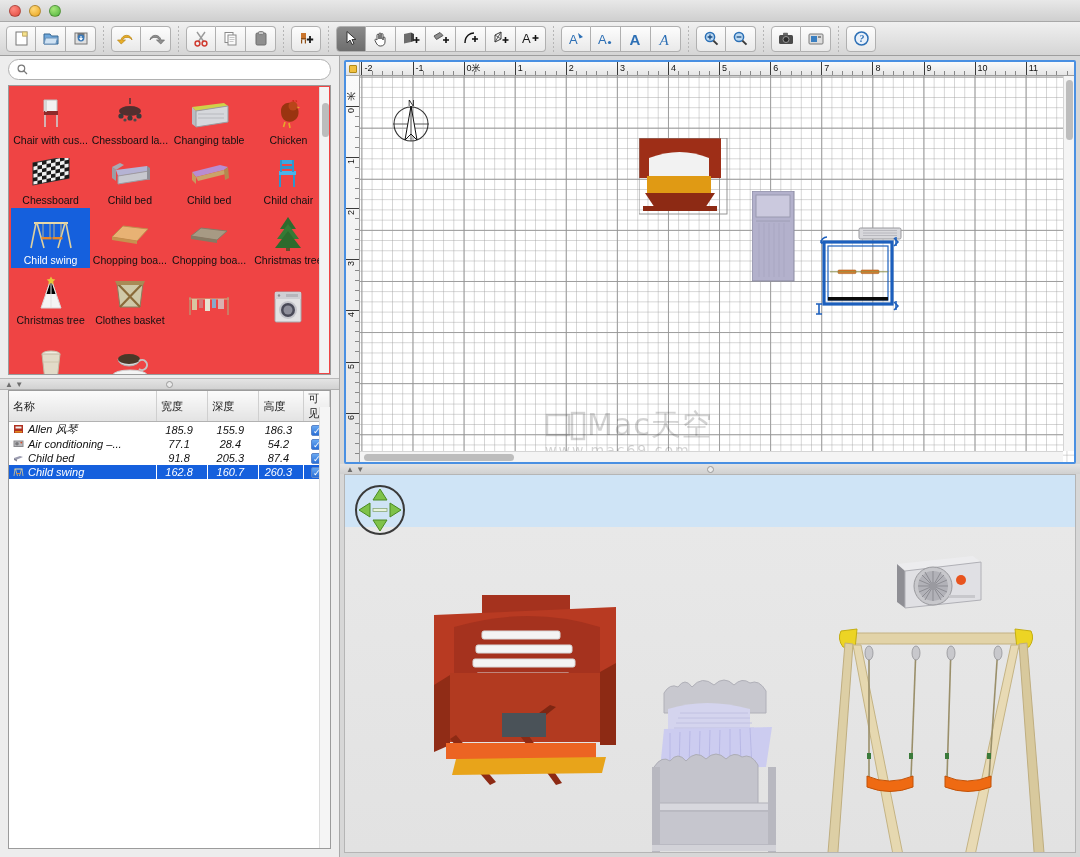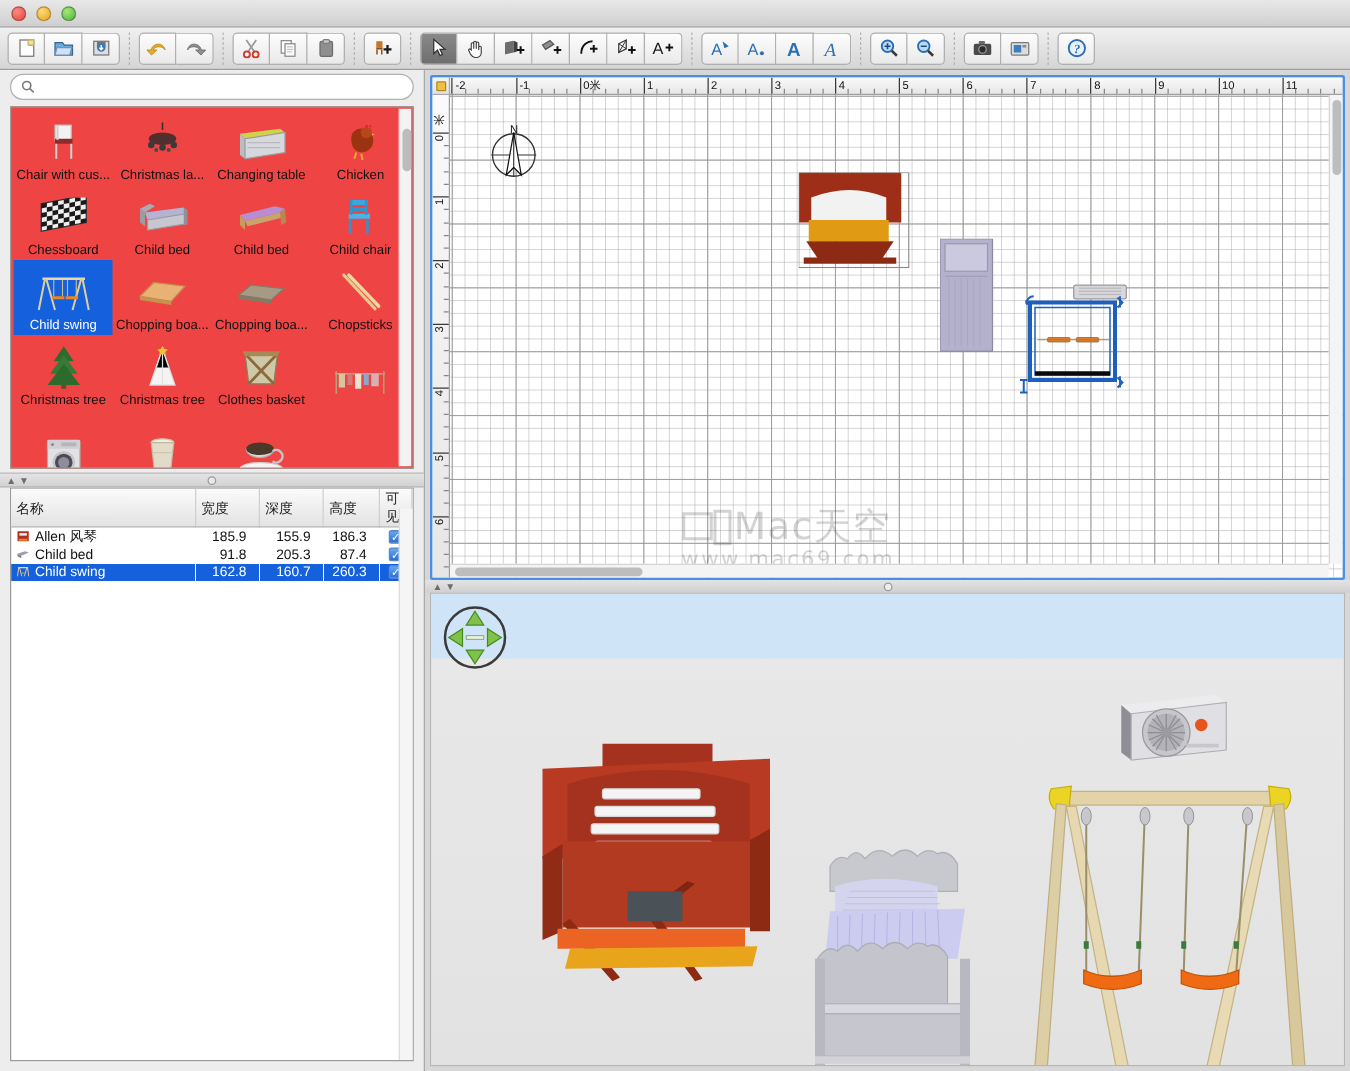--- a/index.html
+++ b/index.html
@@ -135,23 +135,23 @@
   table.flist { width: 100%; border-collapse: collapse; table-layout: fixed; }
   table.flist thead th {
     background: linear-gradient(to bottom,#fbfbfb,#e3e3e3);
     border-bottom: 1px solid #b2b2b2; border-right: 1px solid #cfcfcf;
     font-size: 11px; font-weight: normal; color: #1a1a1a;
     height: 15px; text-align: left; padding: 0 4px;
   }
   table.flist thead th.num { text-align: left; }
   table.flist tbody td {
     font-size: 11px; color: #111; height: 14px; padding: 0 4px;
-    border-right: 1px solid transparent; white-space: nowrap; overflow: hidden;
-  }
-  table.flist tbody td.num { text-align: right; padding-right: 10px; }
+    border-right: 1px solid transparent; white-space: nowrap; overflow: hidden; font-style: italic;
+  }
+  table.flist tbody td.num { text-align: center; padding-right: 10px; }
   table.flist tbody td.chk { text-align: center; }
   table.flist tbody tr.sel td { background: #1560dd; color: #fff; }
   .micon { display: inline-block; width: 11px; height: 10px; vertical-align: -1px; margin-right: 4px; }
   .cbox {
     display: inline-block; width: 11px; height: 11px; border: 1px solid #5d86c9;
     border-radius: 2px; background: linear-gradient(to bottom,#68a8f2,#2a6fd6);
     color: #fff; font-size: 9px; line-height: 10px; text-align: center;
   }
   .tbl-scroll { position: absolute; right: 0; top: 16px; bottom: 0; width: 11px; background: #f5f5f5; border-left: 1px solid #dcdcdc; }
 
@@ -197,21 +197,21 @@
     background-size: 10.22px 10.22px, 10.22px 10.22px, 51.1px 51.1px, 51.1px 51.1px;
     background-position: 1.4px 0.6px, 1.4px 0.6px, 1.4px 0.6px, 1.4px 0.6px;
     overflow: hidden;
   }
   .compass { position: absolute; left: 28px; top: 22px; width: 46px; height: 46px; }
   .watermark {
     position: absolute; left: 185px; bottom: 4px; opacity: .20;
     color: #2b2b2b; font-size: 30px; letter-spacing: 1px; pointer-events: none;
     font-family: "DejaVu Sans", sans-serif;
   }
-  .watermark .sub { font-size: 17px; letter-spacing: 2px; display: block; margin-top: -4px; }
+  .watermark .sub { font-size: 14px; letter-spacing: 2px; display: block; margin-top: -4px; }
 
   .plan-scroll-v { position: absolute; right: 0; top: 14px; bottom: 11px; width: 11px;
     background: #f4f4f4; border-left: 1px solid #d5d5d5; z-index: 3; }
   .plan-scroll-v .th { position: absolute; top: 4px; left: 2px; width: 7px; height: 60px; background: #bdbdbd; border-radius: 4px; }
   .plan-scroll-h { position: absolute; left: 14px; right: 11px; bottom: 0; height: 11px;
     background: #f4f4f4; border-top: 1px solid #d5d5d5; z-index: 3; }
   .plan-scroll-h .th { position: absolute; left: 4px; top: 2px; width: 150px; height: 7px; background: #bdbdbd; border-radius: 4px; }
 
   
   .sash { height: 10px; display: flex; align-items: center; justify-content: center;
@@ -471,21 +471,21 @@
               <svg width="36" height="36" viewBox="0 0 36 36">
                   <path d="M18 2v6" stroke="#333" stroke-width="1.3"></path>
                   <ellipse cx="18" cy="15" rx="11" ry="5" fill="#2b2b2b" opacity=".8"></ellipse>
                   <circle cx="9" cy="20" r="2.6" fill="#3a3a3a"></circle>
                   <circle cx="18" cy="22" r="2.6" fill="#3a3a3a"></circle>
                   <circle cx="27" cy="20" r="2.6" fill="#3a3a3a"></circle>
                   <circle cx="13" cy="24" r="1.6" fill="#4a4a4a"></circle>
                   <circle cx="23" cy="24" r="1.6" fill="#4a4a4a"></circle>
                 </svg>
             </div>
-            <div class="clabel">Christmas la...</div>
+            <div class="clabel">Chessboard la...</div>
           </div>
 
           <div class="cell">
             <div class="thumb">
               <svg width="42" height="34" viewBox="0 0 42 34">
                   <path d="M4 10 L36 6 L40 9 L8 14 Z" fill="#cfd24a"></path>
                   <path d="M4 10 L8 14 L8 30 L4 27 Z" fill="#b9bcc1"></path>
                   <path d="M8 14 L40 9 L40 25 L8 30 Z" fill="#d6d8dc" stroke="#9a9da2"></path>
                   <path d="M10 17h26M10 21h26" stroke="#b8babf"></path>
                 </svg>
@@ -606,29 +606,20 @@
           <div class="cell">
             <div class="thumb">
               <svg width="44" height="26" viewBox="0 0 44 26">
                   <path d="M4 15 L14 7 L40 10 L30 19 Z" fill="#a79a84" stroke="#867a66"></path>
                   <path d="M4 15 L4 18 L30 22 L30 19 Z" fill="#857a64"></path>
                 </svg>
             </div>
             <div class="clabel">Chopping boa...</div>
           </div>
 
-          <div class="cell">
-            <div class="thumb">
-              <svg width="38" height="34" viewBox="0 0 38 34">
-                  <path d="M6 3 L31 30" stroke="#e3c98c" stroke-width="2.6" stroke-linecap="round"></path>
-                  <path d="M10 3 L34 28" stroke="#ecd79e" stroke-width="2.6" stroke-linecap="round"></path>
-                </svg>
-            </div>
-            <div class="clabel">Chopsticks</div>
-          </div>
 
           <div class="cell">
             <div class="thumb">
               <svg width="32" height="36" viewBox="0 0 32 36">
                   <path d="M16 1 L24 13 L8 13 Z" fill="#2e6b2e"></path>
                   <path d="M16 8 L27 23 L5 23 Z" fill="#357a35"></path>
                   <path d="M16 15 L29 32 L3 32 Z" fill="#2d6b2d"></path>
                   <rect x="14" y="32" width="4" height="3" fill="#6b4a2a"></rect>
                 </svg>
             </div>
@@ -753,20 +744,35 @@
               </td>
               <td class="num">185.9</td>
               <td class="num">155.9</td>
               <td class="num">186.3</td>
               <td class="chk"><span class="cbox">✓</span></td>
             </tr>
             <tr>
               <td>
                 <span class="micon">
                   <svg width="11" height="10" viewBox="0 0 11 10">
+                      <rect x="1" y="2" width="9" height="5.5" fill="#b8b8bb" stroke="#8a8a8d"></rect>
+                      <circle cx="4" cy="4.8" r="1.8" fill="#7a7a7d"></circle>
+                      <circle cx="8.3" cy="3.6" r=".9" fill="#d84a2a"></circle>
+                    </svg>
+                </span><span>Air conditioning –...</span>
+              </td>
+              <td class="num">77.1</td>
+              <td class="num">28.4</td>
+              <td class="num">54.2</td>
+              <td class="chk"><span class="cbox">✓</span></td>
+            </tr>
+            <tr>
+              <td>
+                <span class="micon">
+                  <svg width="11" height="10" viewBox="0 0 11 10">
                       <path d="M1 5 L7 3 L10 4 L4 6.5 Z" fill="#9b9cb0"></path>
                       <path d="M1 5 L4 6.5 L4 8.5 L1 7 Z" fill="#7e7f92"></path>
                     </svg>
                 </span><span>Child bed</span>
               </td>
               <td class="num">91.8</td>
               <td class="num">205.3</td>
               <td class="num">87.4</td>
               <td class="chk"><span class="cbox">✓</span></td>
             </tr>

